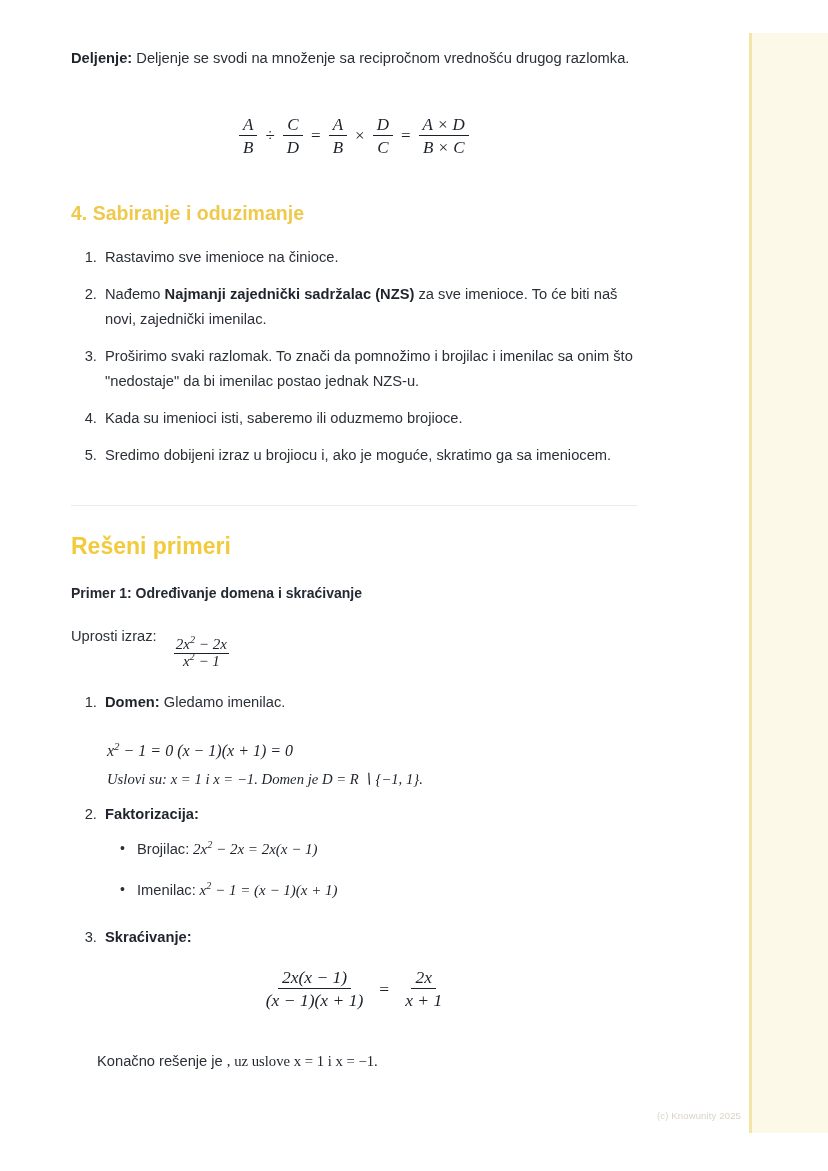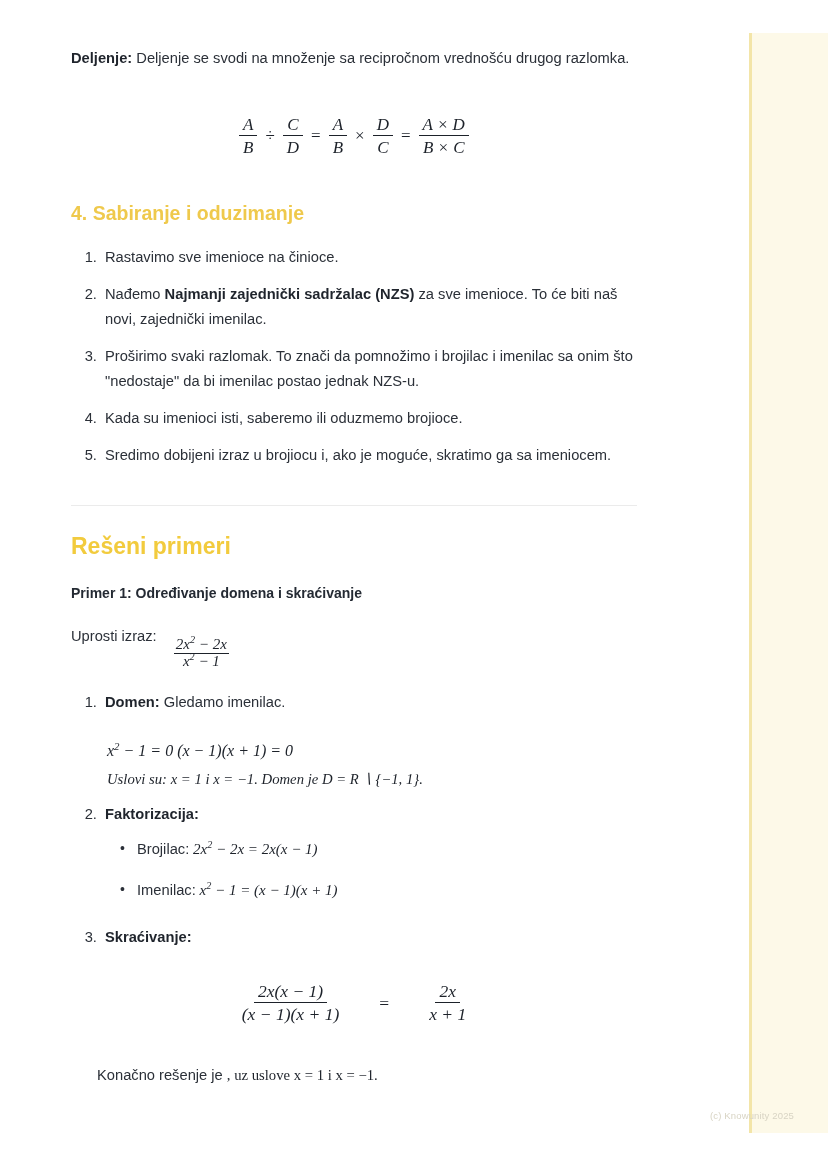--- a/index.html
+++ b/index.html
@@ -211,21 +211,21 @@
   }
   .ifrac .bot { padding: 0 2px; }
 
   .indent-block {
     padding-left: 2px;
   }
 
   
   .watermark {
     position: absolute;
-    left: 710px;
+    left: 657px;
     top: 1077px;
     font-size: 9.5px;
     color: #d8d4c4;
     letter-spacing: 0.15px;
     font-family: "Liberation Sans", sans-serif;
     white-space: nowrap;
     text-align: right;
   }
 </style>
 </head>
@@ -307,21 +307,21 @@
           <li><span>Brojilac:</span><span class="mathline math" style="font-size:15px;"><span> 2x</span><sup class="exp">2</sup><span> − 2x = 2x(x − 1)</span></span></li>
           <li><span>Imenilac:</span><span class="mathline math" style="font-size:15px;"><span> x</span><sup class="exp">2</sup><span> − 1 = (x − 1)(x + 1)</span></span></li>
         </ul>
       </li>
 
       <li style="margin-top:22px;">
         <b>Skraćivanje:</b>
       </li>
     </ol>
 
-    <div class="display-formula f3" style="margin-top:32px;gap:24px;">
+    <div class="display-formula f3" style="margin-top:18px;">
       <span class="frac math">
         <span class="top">2x(x − 1)</span>
         <span class="bot">(x − 1)(x + 1)</span>
       </span>
       <span class="rel">=</span>
       <span class="frac math">
         <span class="top">2x</span>
         <span class="bot">x + 1</span>
       </span>
     </div>

